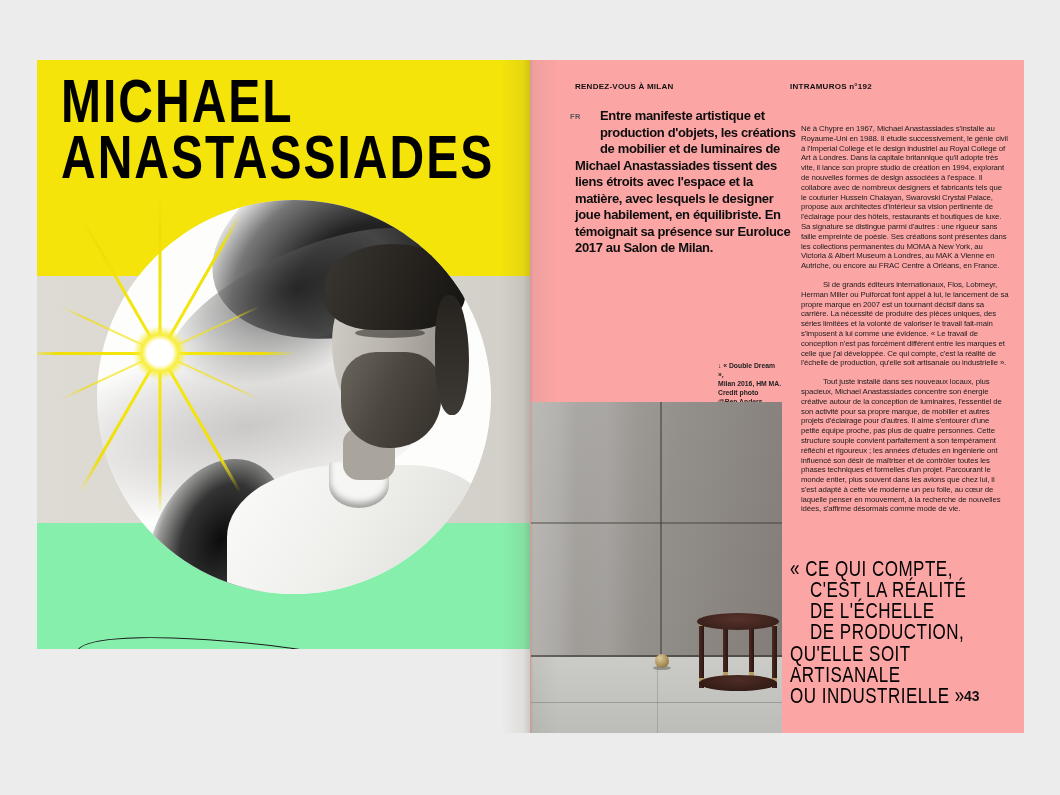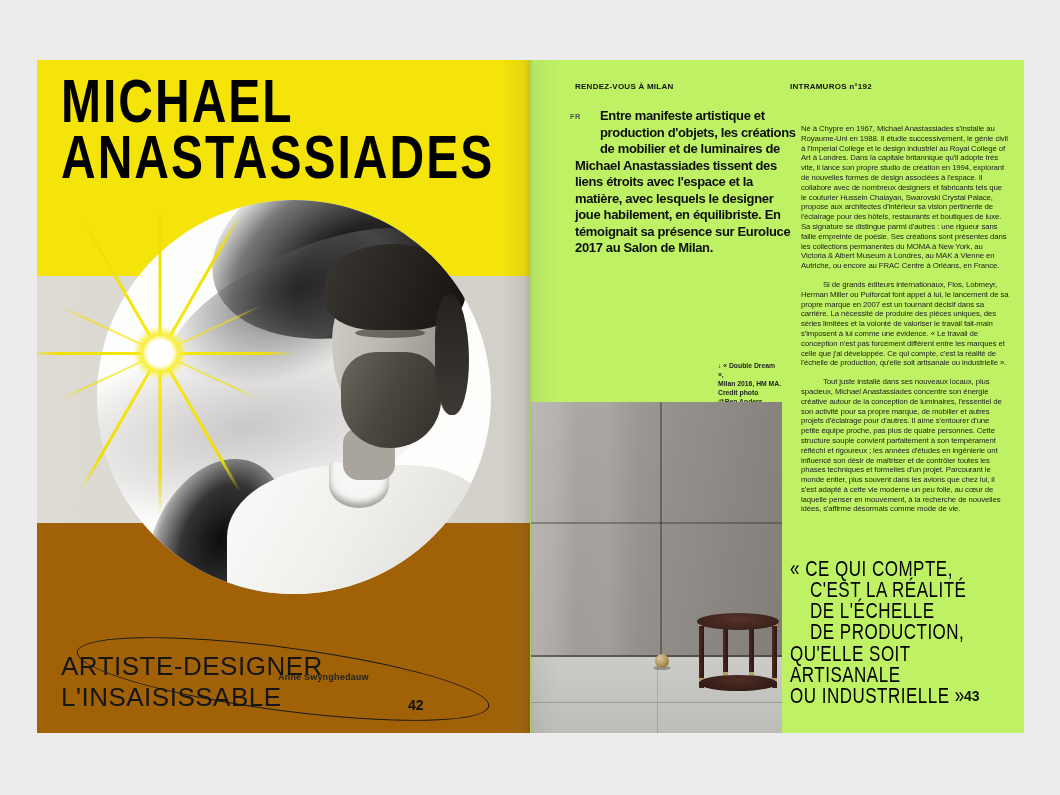--- a/index.html
+++ b/index.html
@@ -5,21 +5,21 @@
   html,body{margin:0;padding:0;}
   body{
     width:1060px;height:795px;position:relative;overflow:hidden;
     background:#ECECEC;
     font-family:"Liberation Sans", sans-serif;
     color:#1a1a1a;
   }
   .abs{position:absolute;}
 
   
-  .page-left{left:37px;top:60px;width:493px;height:673px;background:#a16207;overflow:hidden;}
+  .page-left{left:37px;top:60px;width:493px;height:589px;background:#86efac;overflow:hidden;}
   .yellow-block{left:0;top:0;width:493px;height:216px;background:#F4E40A;}
   .gray-band{left:0;top:216px;width:493px;height:247px;
     background:linear-gradient(90deg,#DEDBD4 0%,#D9D6CF 55%,#D2CFC9 100%);}
   .title-block{
     left:24px;top:13px;
     font-size:48px;font-weight:bold;line-height:44px;letter-spacing:2px;
     color:#000;transform:scaleY(1.28);transform-origin:top left;
     font-family:"Liberation Sans",sans-serif;white-space:nowrap;
   }
 
@@ -74,21 +74,21 @@
 
   
   .ellipse-annotation{left:38px;top:587px;width:414px;height:62px;border:1.2px solid #1a1a1a;
     border-radius:50%;transform:rotate(7.5deg);background:transparent;}
   .subtitle{left:24px;top:591px;font-size:26px;line-height:31px;letter-spacing:.5px;color:#151515;}
   .author{left:241px;top:612px;font-size:9px;font-weight:700;letter-spacing:.2px;color:#222;}
   .pageno{font-size:14px;font-weight:bold;color:#111;}
   .pageno-42{left:371px;top:637px;}
 
   
-  .page-right{left:530px;top:60px;width:494px;height:673px;background:#bef264;overflow:hidden;}
+  .page-right{left:530px;top:60px;width:494px;height:673px;background:#fca5a5;overflow:hidden;}
   .kicker{font-size:8px;font-weight:bold;letter-spacing:.25px;color:#111;}
   .kicker-left{left:45px;top:22px;}
   .kicker-right{left:260px;top:22px;}
   .lang-label{left:40px;top:52px;font-size:7.5px;font-weight:bold;color:#555;letter-spacing:.5px;}
   .intro{left:45px;top:48px;width:224px;font-size:13px;font-weight:bold;line-height:16.5px;
     letter-spacing:-.35px;color:#0d0d0d;}
   .intro::before{content:"";float:left;width:25px;height:34px;}
   .caption{left:188px;top:301px;width:64px;font-size:6.8px;font-weight:bold;line-height:9px;color:#222;}
   .body-col{left:262px;top:55px;width:226px;font-size:7.8px;line-height:9.8px;letter-spacing:-.12px;color:#1c1c1c;}
   .body-col p{margin:9px;}

